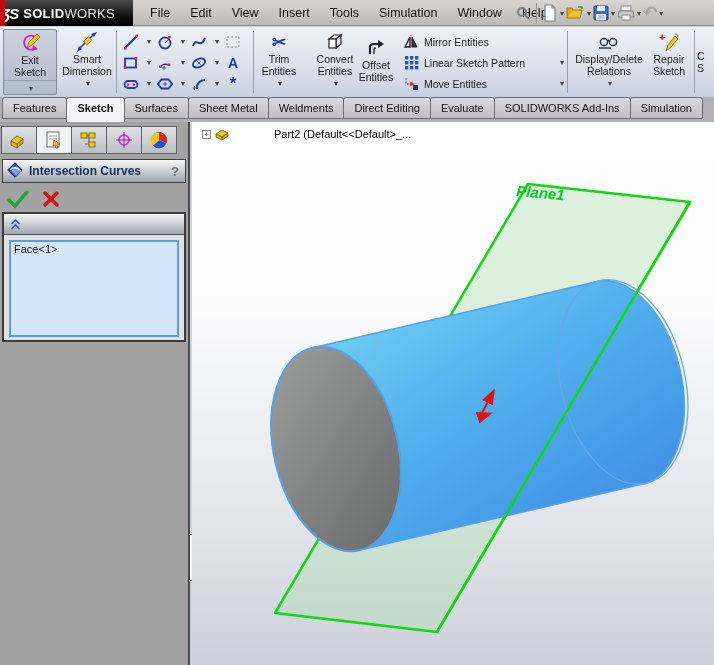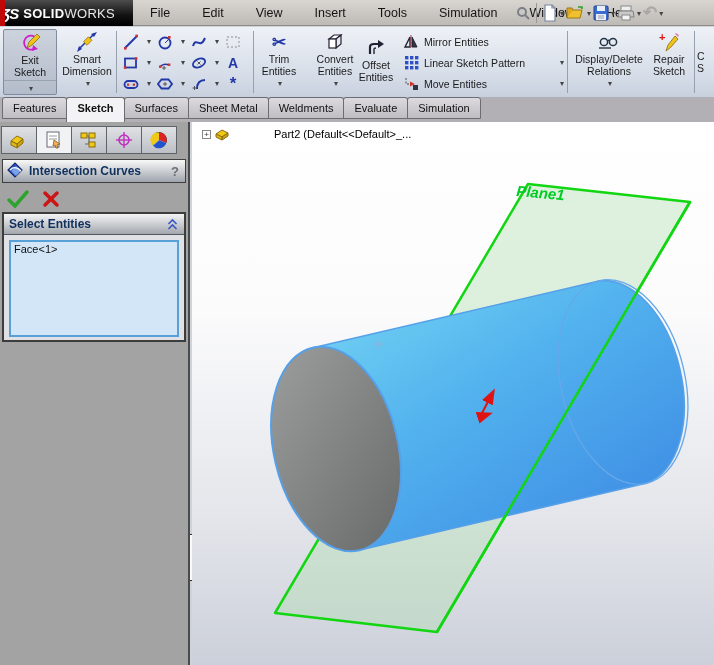--- a/index.html
+++ b/index.html
@@ -9,21 +9,21 @@
 
   
   #titlebar { position:absolute; left:0; top:0; width:714px; height:26px;
     background:linear-gradient(#d9d6d1,#bdbab5); border-bottom:1px solid #8e8b86; }
   #logo-block { position:absolute; left:0; top:0; width:133px; height:26px;
     background:linear-gradient(#4d4d4d,#111 60%,#000); display:flex; align-items:center; }
   #logo-red { position:absolute; left:0; top:0; width:5px; height:26px; background:#c00a0a; }
   .ds-glyph { color:#fff; font-weight:bold; font-style:italic; font-size:15px; margin-left:1px; letter-spacing:-1px; }
   .logo-bold { color:#fff; font-weight:bold; font-size:13px; margin-left:5px; letter-spacing:.3px; }
   .logo-light { color:#e8e8e8; font-weight:normal; font-size:13px; letter-spacing:.3px; }
-  #menus { position:absolute; left:140px; top:0; height:26px; display:flex; align-items:flex-start;gap:12px; }
+  #menus { position:absolute; left:140px; top:0; height:26px; display:flex; align-items:flex-start; }
   .menu-item { padding:0 10px; font-size:12.5px; color:#141414; height:26px; line-height:26px; cursor:default; }
   #qat { position:absolute; left:514px; top:0; height:26px; display:flex; align-items:center; }
   .qat-sep { width:1px; height:20px; background:#979797; margin:0 4px; }
   .qat-btn { display:flex; align-items:center; margin:0 1px; }
   .dd { font-size:8px; color:#444; margin-left:2px; }
   .undo-glyph { font-size:17px; color:#a8a8a8; font-weight:bold; line-height:18px; }
 
   
   #toolbar { position:absolute; left:0; top:27px; width:714px; height:70px;
     background:linear-gradient(#eef1f6,#d6dde8 70%,#c7d0de); }
@@ -394,21 +394,23 @@
       <div>S</div>
     </div>
   </div>
 
   <div id="tabrow">
     <span class="ribtab">Features</span>
     <span class="ribtab active">Sketch</span>
     <span class="ribtab">Surfaces</span>
     <span class="ribtab">Sheet Metal</span>
     <span class="ribtab">Weldments</span>
+    <span class="ribtab">Direct Editing</span>
     <span class="ribtab">Evaluate</span>
+    <span class="ribtab">SOLIDWORKS Add-Ins</span>
     <span class="ribtab">Simulation</span>
   </div>
 
   <div id="main">
 
     <div id="panel">
       <div id="panel-tabs">
         <span class="ptab">
           <svg width="20" height="18">
               <polygon points="2,10 8,5 14,8 8,13" fill="#f0c818" stroke="#8a6d10" stroke-width="1"></polygon>
@@ -464,21 +466,20 @@
             <polyline points="3,12 9,18 21,4" fill="none" stroke="#2ca32c" stroke-width="3.5" stroke-linecap="round"></polyline>
           </svg>
         <svg width="18" height="18">
             <line x1="3" y1="3" x2="15" y2="15" stroke="#cc1515" stroke-width="3.5" stroke-linecap="round"></line>
             <line x1="15" y1="3" x2="3" y2="15" stroke="#cc1515" stroke-width="3.5" stroke-linecap="round"></line>
           </svg>
       </div>
 
       <div id="select-group">
         <div id="select-header">
-          <span class="sttl">Select Entities</span>
           <svg width="13" height="13">
               <polyline points="2.5,6 6.5,2 10.5,6" fill="none" stroke="#3a57c4" stroke-width="1.6"></polyline>
               <polyline points="2.5,11 6.5,7 10.5,11" fill="none" stroke="#3a57c4" stroke-width="1.6"></polyline>
             </svg>
         </div>
         <div id="select-listbox">
           <div>Face&lt;1&gt;</div>
         </div>
       </div>
     </div>

